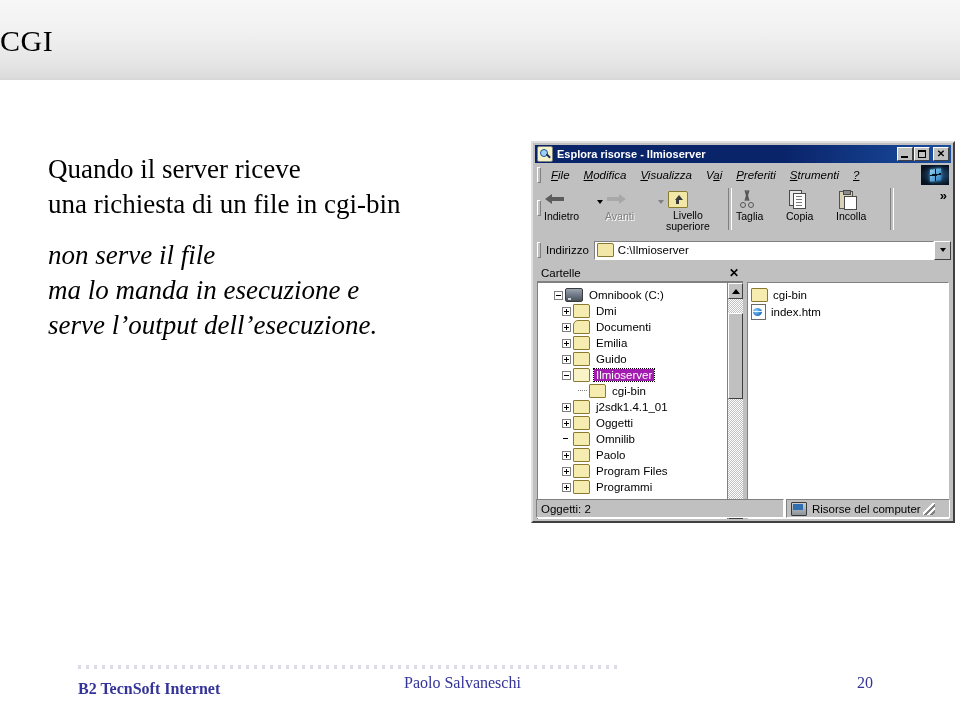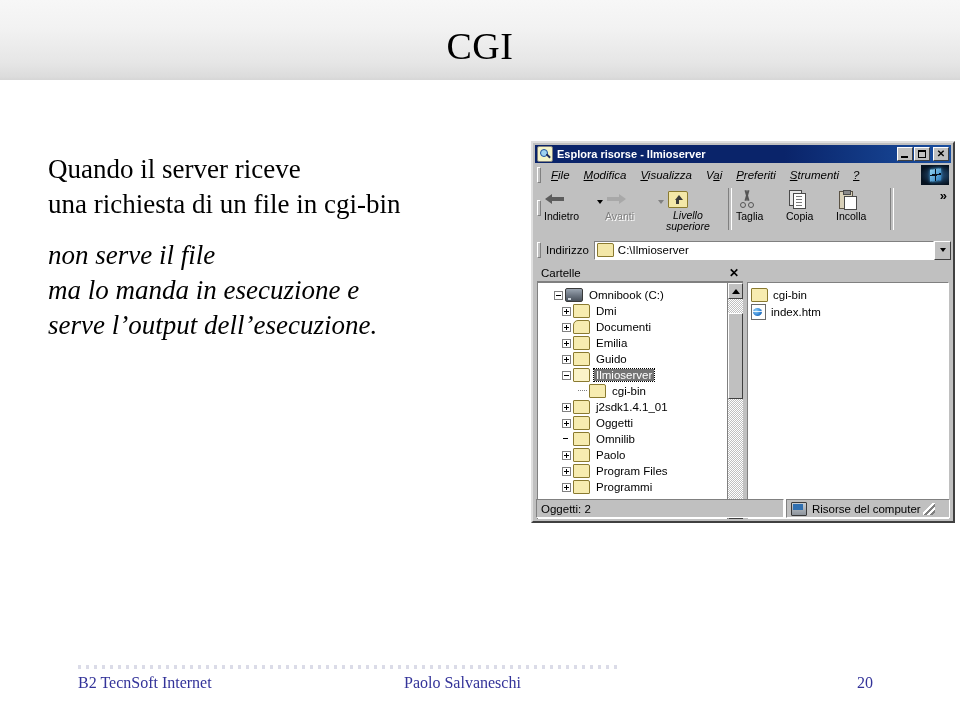--- a/index.html
+++ b/index.html
@@ -19,23 +19,23 @@
   .slide-header {
     position: absolute;
     left: 0; top: 0;
     width: 960px; height: 80px;
     background: linear-gradient(to bottom, #f7f7f7 0%, #f2f2f2 35%, #e6e6e6 78%, #dcdcdc 96%, #d6d6d6 100%);
   }
   .slide-title {
     position: absolute;
     left: 0; top: 24px;
     width: 960px;
-    text-align: center;
+    text-align: left;
     font-family: "Liberation Serif", serif;
-    font-size: 38px;
+    font-size: 30px;
     color: #000000;
     letter-spacing: 0.5px;
   }
 
   
   .body-text {
     position: absolute;
     left: 48px;
     top: 152px;
     width: 470px;
@@ -505,21 +505,21 @@
     flex: 0 0 auto;
     position: relative;
   }
   .tico-drive::after {
     content: "";
     position: absolute; left: 2px; bottom: 1px;
     width: 3px; height: 2px; background: #cfd6dd;
   }
   .tlabel { padding: 0 2px; }
   .trow.sel .tlabel {
-    background: #737373;
+    background: #a21caf;
     color: #ffffff;
     outline: 1px dotted #000;
   }
   .tdash {
     width: 9px; height: 1px;
     border-top: 1px dotted #808080;
     margin-right: 2px;
     flex: 0 0 auto;
   }
 
@@ -672,21 +672,21 @@
     opacity: 0.75;
   }
   .footer {
     position: absolute;
     left: 0; top: 671px;
     width: 960px; height: 30px;
     font-family: "Liberation Serif", serif;
     font-size: 16px;
     color: #333399;
   }
-  .footer-left  { position: absolute; left: 78px;  top: 3px; }
+  .footer-left  { position: absolute; left: 78px;  top: 9px; font-weight: bold; }
   .footer-mid   { position: absolute; left: 404px; top: 3px; }
   .footer-right { position: absolute; left: 857px; top: 3px; }
 </style>
 </head>
 <body>
 
 <div class="slide-header"></div>
 <div class="slide-title">CGI</div>
 
 <div class="body-text">
@@ -747,21 +747,21 @@
     <div class="tb-btn disabled">
       <div class="tb-ico">
           <span class="arrow-fwd"></span>
         </div>
       <div class="tb-label">Avanti</div>
     </div>
     <div class="tb-drop">
         <span class="tri-down dim"></span>
       </div>
 
-    <div class="tb-btn" style="width:58px;font-style:italic;">
+    <div class="tb-btn" style="width:58px;">
       <div class="tb-ico">
           <span class="ico-folderup"></span>
         </div>
       <div class="tb-label">Livello
 superiore</div>
     </div>
 
     <div class="tb-sep"></div>
 
     <div class="tb-btn">

